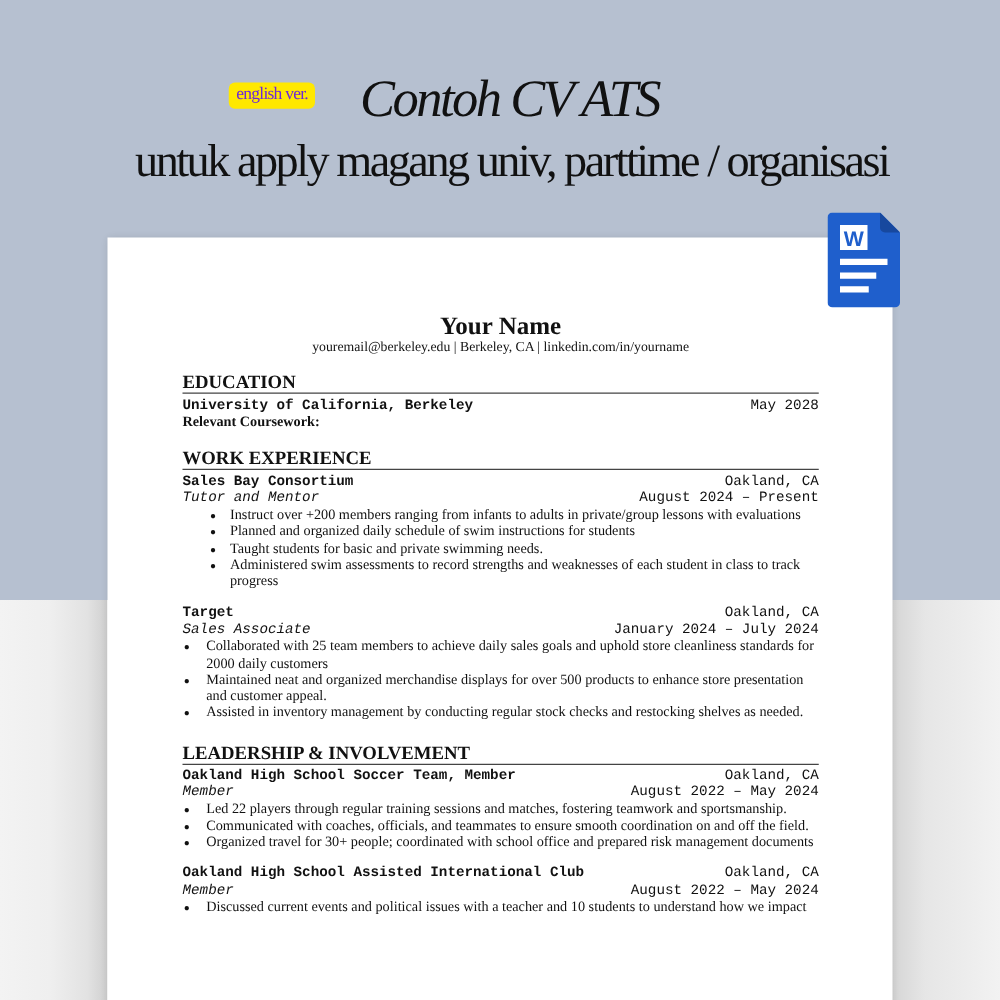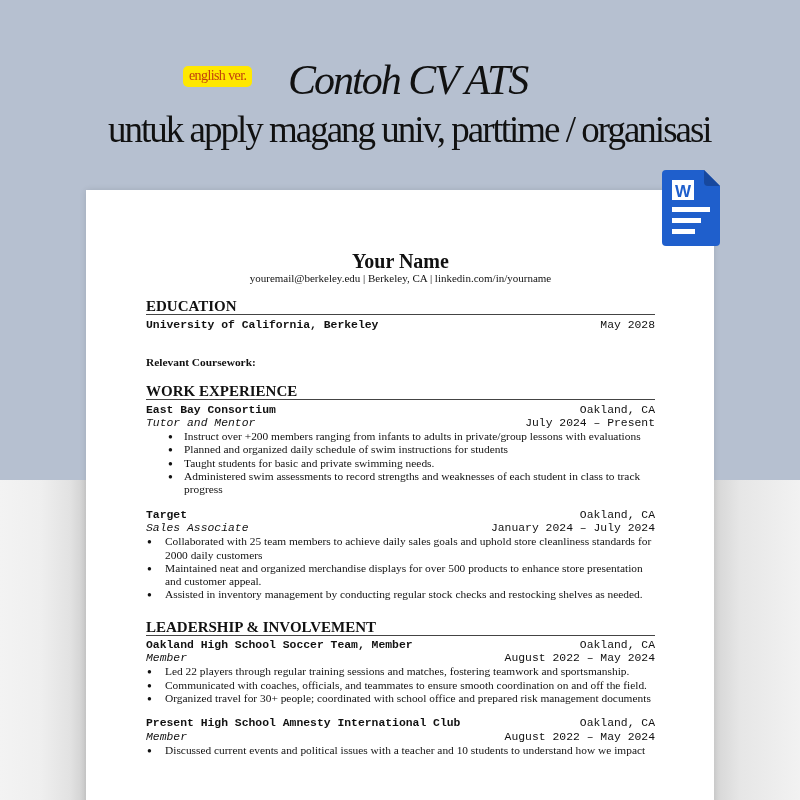--- a/index.html
+++ b/index.html
@@ -12,21 +12,21 @@
       position: absolute; left: 0; top: 0; width: 800px; height: 480px;
       background: #b6c0d0;
     }
     .bg-bottom {
       position: absolute; left: 0; top: 480px; width: 800px; height: 320px;
       background: linear-gradient(to right, #f3f3f3 0px, #efefef 40px, #e2e2e2 70px, #cfcfcf 86px, #f3f3f3 86px, #f3f3f3 714px, #d5d5d5 714px, #e6e6e6 740px, #f2f2f2 800px);
     }
     .header-block { position: absolute; left: 0; top: 50px; width: 800px; }
     .badge {
       position: absolute; left: 183px; top: 16px;
-      background: #ffe800; color: #c2410c;
+      background: #ffe800; color: #6d28d9;
       border-radius: 5px; padding: 2px 6px 3px 6px;
       font-family: "Liberation Serif", serif; font-size: 14px; letter-spacing: -0.6px; text-align: center;
     }
     .title {
       position: absolute; left: 288px; top: 6px;
       font-family: "Liberation Serif", serif; font-style: italic;
       font-size: 42px; color: #111; letter-spacing: -2px; white-space: nowrap;
     }
     .subtitle {
       position: absolute; left: 108px; top: 58px;
@@ -87,32 +87,32 @@
 <div class="cv">
   <div class="cv-name">Your Name</div>
   <div class="cv-contact">youremail@berkeley.edu | Berkeley, CA | linkedin.com/in/yourname</div>
 
   <div style="height:14px"></div>
   <div class="section-title">EDUCATION</div>
   <div class="row" style="margin-top:4px">
     <span class="b">University of California, Berkeley</span>
     <span>May 2028</span>
   </div>
-  <div class="b" style="margin-top:24px">Relevant Coursework:</div>
+  <div class="b" style="margin-top:0">Relevant Coursework:</div>
 
   <div style="height:14px"></div>
   <div class="section-title">WORK EXPERIENCE</div>
   <div style="margin-top:4px">
     <div class="row">
-      <span class="b">East Bay Consortium</span>
+      <span class="b">Sales Bay Consortium</span>
       <span>Oakland, CA</span>
     </div>
     <div class="row">
       <span class="i">Tutor and Mentor</span>
-      <span>July 2024 – Present</span>
+      <span>August 2024 – Present</span>
     </div>
     <ul class="bullets-indent">
       <li>Instruct over +200 members ranging from infants to adults in private/group lessons with evaluations</li>
       <li>Planned and organized daily schedule of swim instructions for students</li>
       <li>Taught students for basic and private swimming needs.</li>
       <li>Administered swim assessments to record strengths and weaknesses of each student in class to track progress</li>
     </ul>
   </div>
 
   <div style="margin-top:12px">
@@ -144,21 +144,21 @@
     </div>
     <ul class="bullets-flush">
       <li>Led 22 players through regular training sessions and matches, fostering teamwork and sportsmanship.</li>
       <li>Communicated with coaches, officials, and teammates to ensure smooth coordination on and off the field.</li>
       <li>Organized travel for 30+ people; coordinated with school office and prepared risk management documents</li>
     </ul>
   </div>
 
   <div style="margin-top:12px">
     <div class="row">
-      <span class="b">Present High School Amnesty International Club</span>
+      <span class="b">Oakland High School Assisted International Club</span>
       <span>Oakland, CA</span>
     </div>
     <div class="row">
       <span class="i">Member</span>
       <span>August 2022 – May 2024</span>
     </div>
     <ul class="bullets-flush">
       <li>Discussed current events and political issues with a teacher and 10 students to understand how we impact</li>
     </ul>
   </div>

